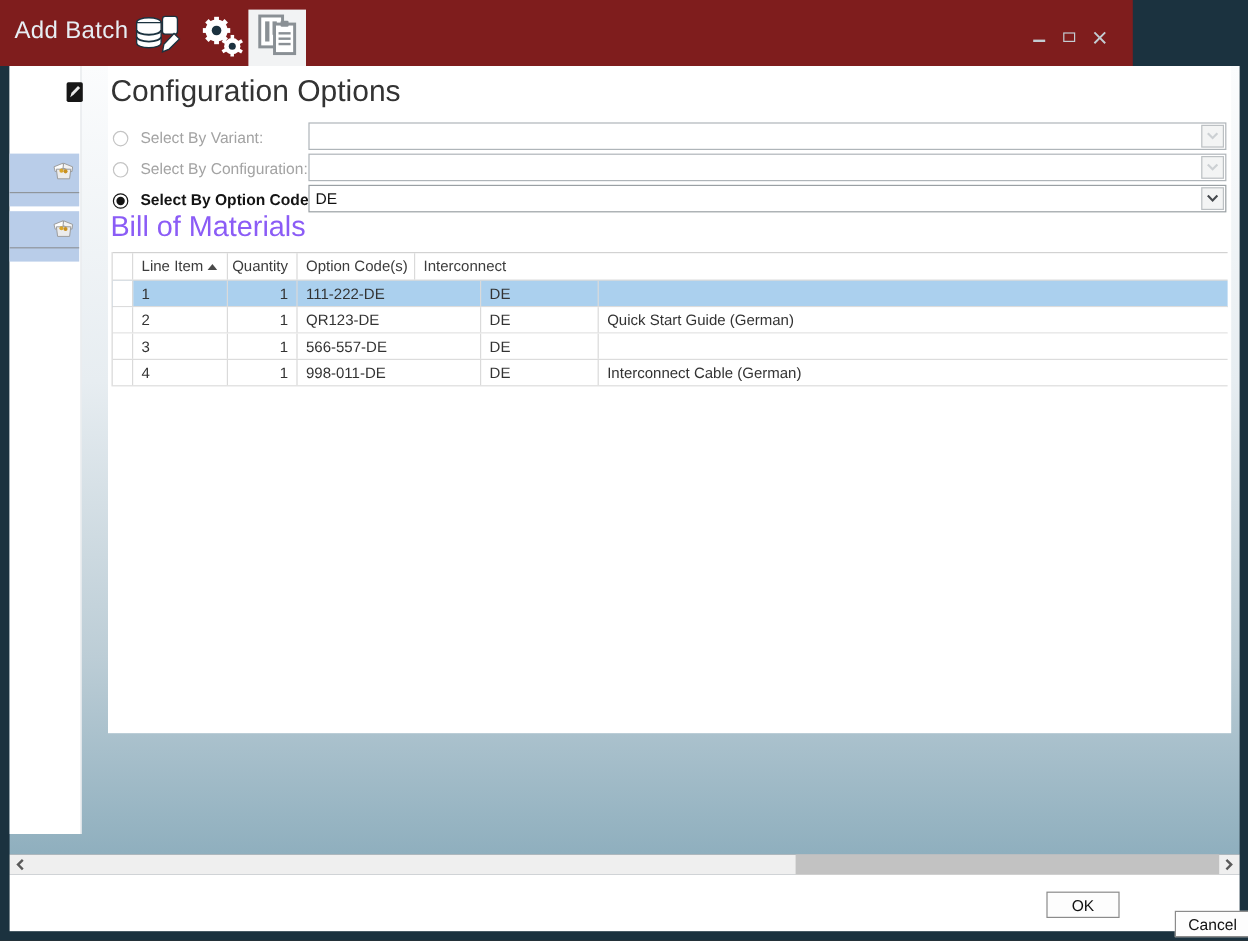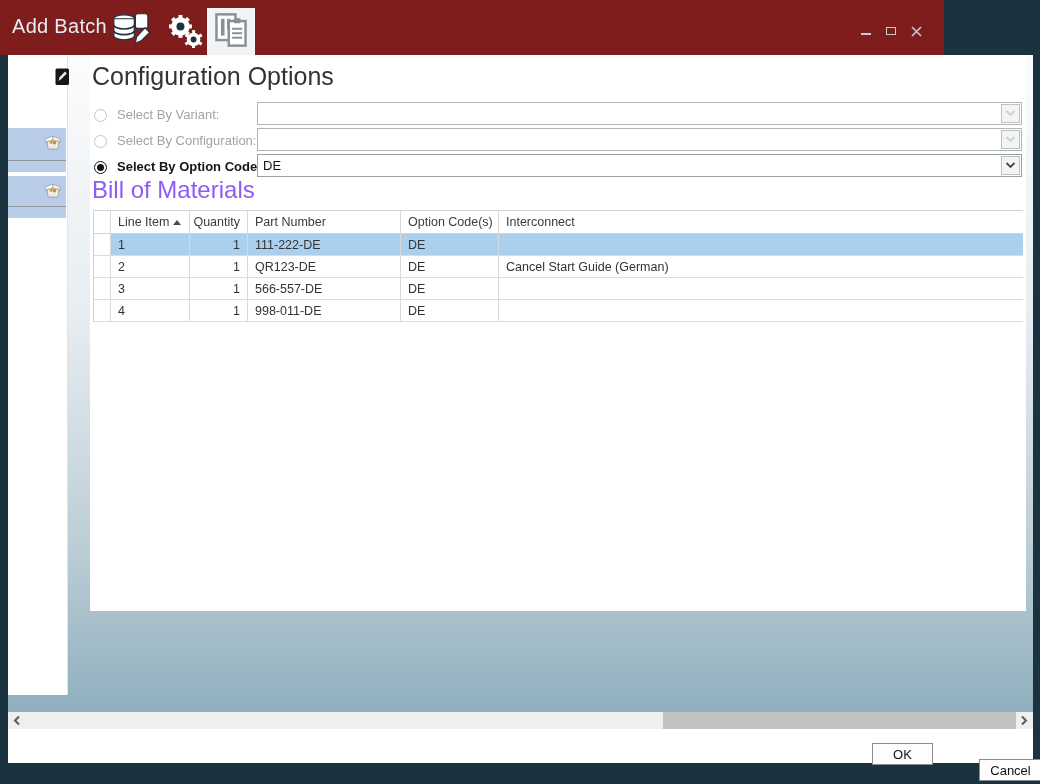--- a/index.html
+++ b/index.html
@@ -69,21 +69,21 @@
   .sort-asc{width:0;height:0;border-left:4px solid transparent;border-right:4px solid transparent;
             border-bottom:5px solid #4a4a4a;margin-left:auto;margin-right:1px;}
 
   
   .scrollbar{position:absolute;left:8px;top:712px;width:1025px;height:17px;background:#efefef;}
   .sb-thumb{position:absolute;left:655px;top:0;width:353px;height:17px;background:#c2c2c2;}
   .sb-arrow{position:absolute;top:0;width:18px;height:17px;display:flex;align-items:center;justify-content:center;}
   .sb-left{left:0;} .sb-right{right:0;}
 
   
-  .footer{position:absolute;left:8px;top:729px;width:1025px;height:34px;background:#fff;}
+  .footer{position:absolute;left:8px;top:729px;width:1025px;height:47px;background:#fff;}
   .btn{position:absolute;top:14px;height:22px;background:#fdfdfd;border:1px solid #8b8b8b;box-sizing:border-box;
        font-size:13px;color:#111;display:flex;align-items:center;justify-content:center;cursor:default;}
   #btn-ok{left:864px;width:61px;}
   #btn-cancel{left:971px;width:63px;margin-top:16px;}
 </style>
 </head>
 <body>
 
 <div id="stage">
 
@@ -245,23 +245,20 @@
     <div class="grid">
       <div class="ghead">
         <div class="cell w0"></div>
         <div class="cell w1">
           <span>Line Item</span>
           <span class="sort-asc"></span>
         </div>
         <div class="cell w2" style="justify-content:flex-end">
           <span>Quantity</span>
         </div>
-        <div class="cell w3">
-          <span>Part Number</span>
-        </div>
         <div class="cell w4">
           <span>Option Code(s)</span>
         </div>
         <div class="cell w5">
           <span>Interconnect</span>
         </div>
       </div>
 
       <div class="grow selected">
         <div class="cell w0" style="background:#fff"></div>
@@ -269,35 +266,36 @@
         <div class="cell w2">1</div>
         <div class="cell w3">111-222-DE</div>
         <div class="cell w4">DE</div>
       </div>
       <div class="grow">
         <div class="cell w0"></div>
         <div class="cell w1">2</div>
         <div class="cell w2">1</div>
         <div class="cell w3">QR123-DE</div>
         <div class="cell w4">DE</div>
-        <div class="cell w5">Cancel Start Guide (German)</div>
+        <div class="cell w5">Quick Start Guide (German)</div>
       </div>
       <div class="grow">
         <div class="cell w0"></div>
         <div class="cell w1">3</div>
         <div class="cell w2">1</div>
         <div class="cell w3">566-557-DE</div>
         <div class="cell w4">DE</div>
       </div>
       <div class="grow">
         <div class="cell w0"></div>
         <div class="cell w1">4</div>
         <div class="cell w2">1</div>
         <div class="cell w3">998-011-DE</div>
         <div class="cell w4">DE</div>
+        <div class="cell w5">Interconnect Cable (German)</div>
       </div>
     </div>
   </div>
 
   <div class="scrollbar">
     <div class="sb-arrow sb-left">
       <svg width="8" height="11" viewBox="0 0 8 11" fill="none">
         <path d="M6 1.5 L2 5.5 L6 9.5" stroke="#5a5a5a" stroke-width="2"></path>
       </svg>
     </div>

